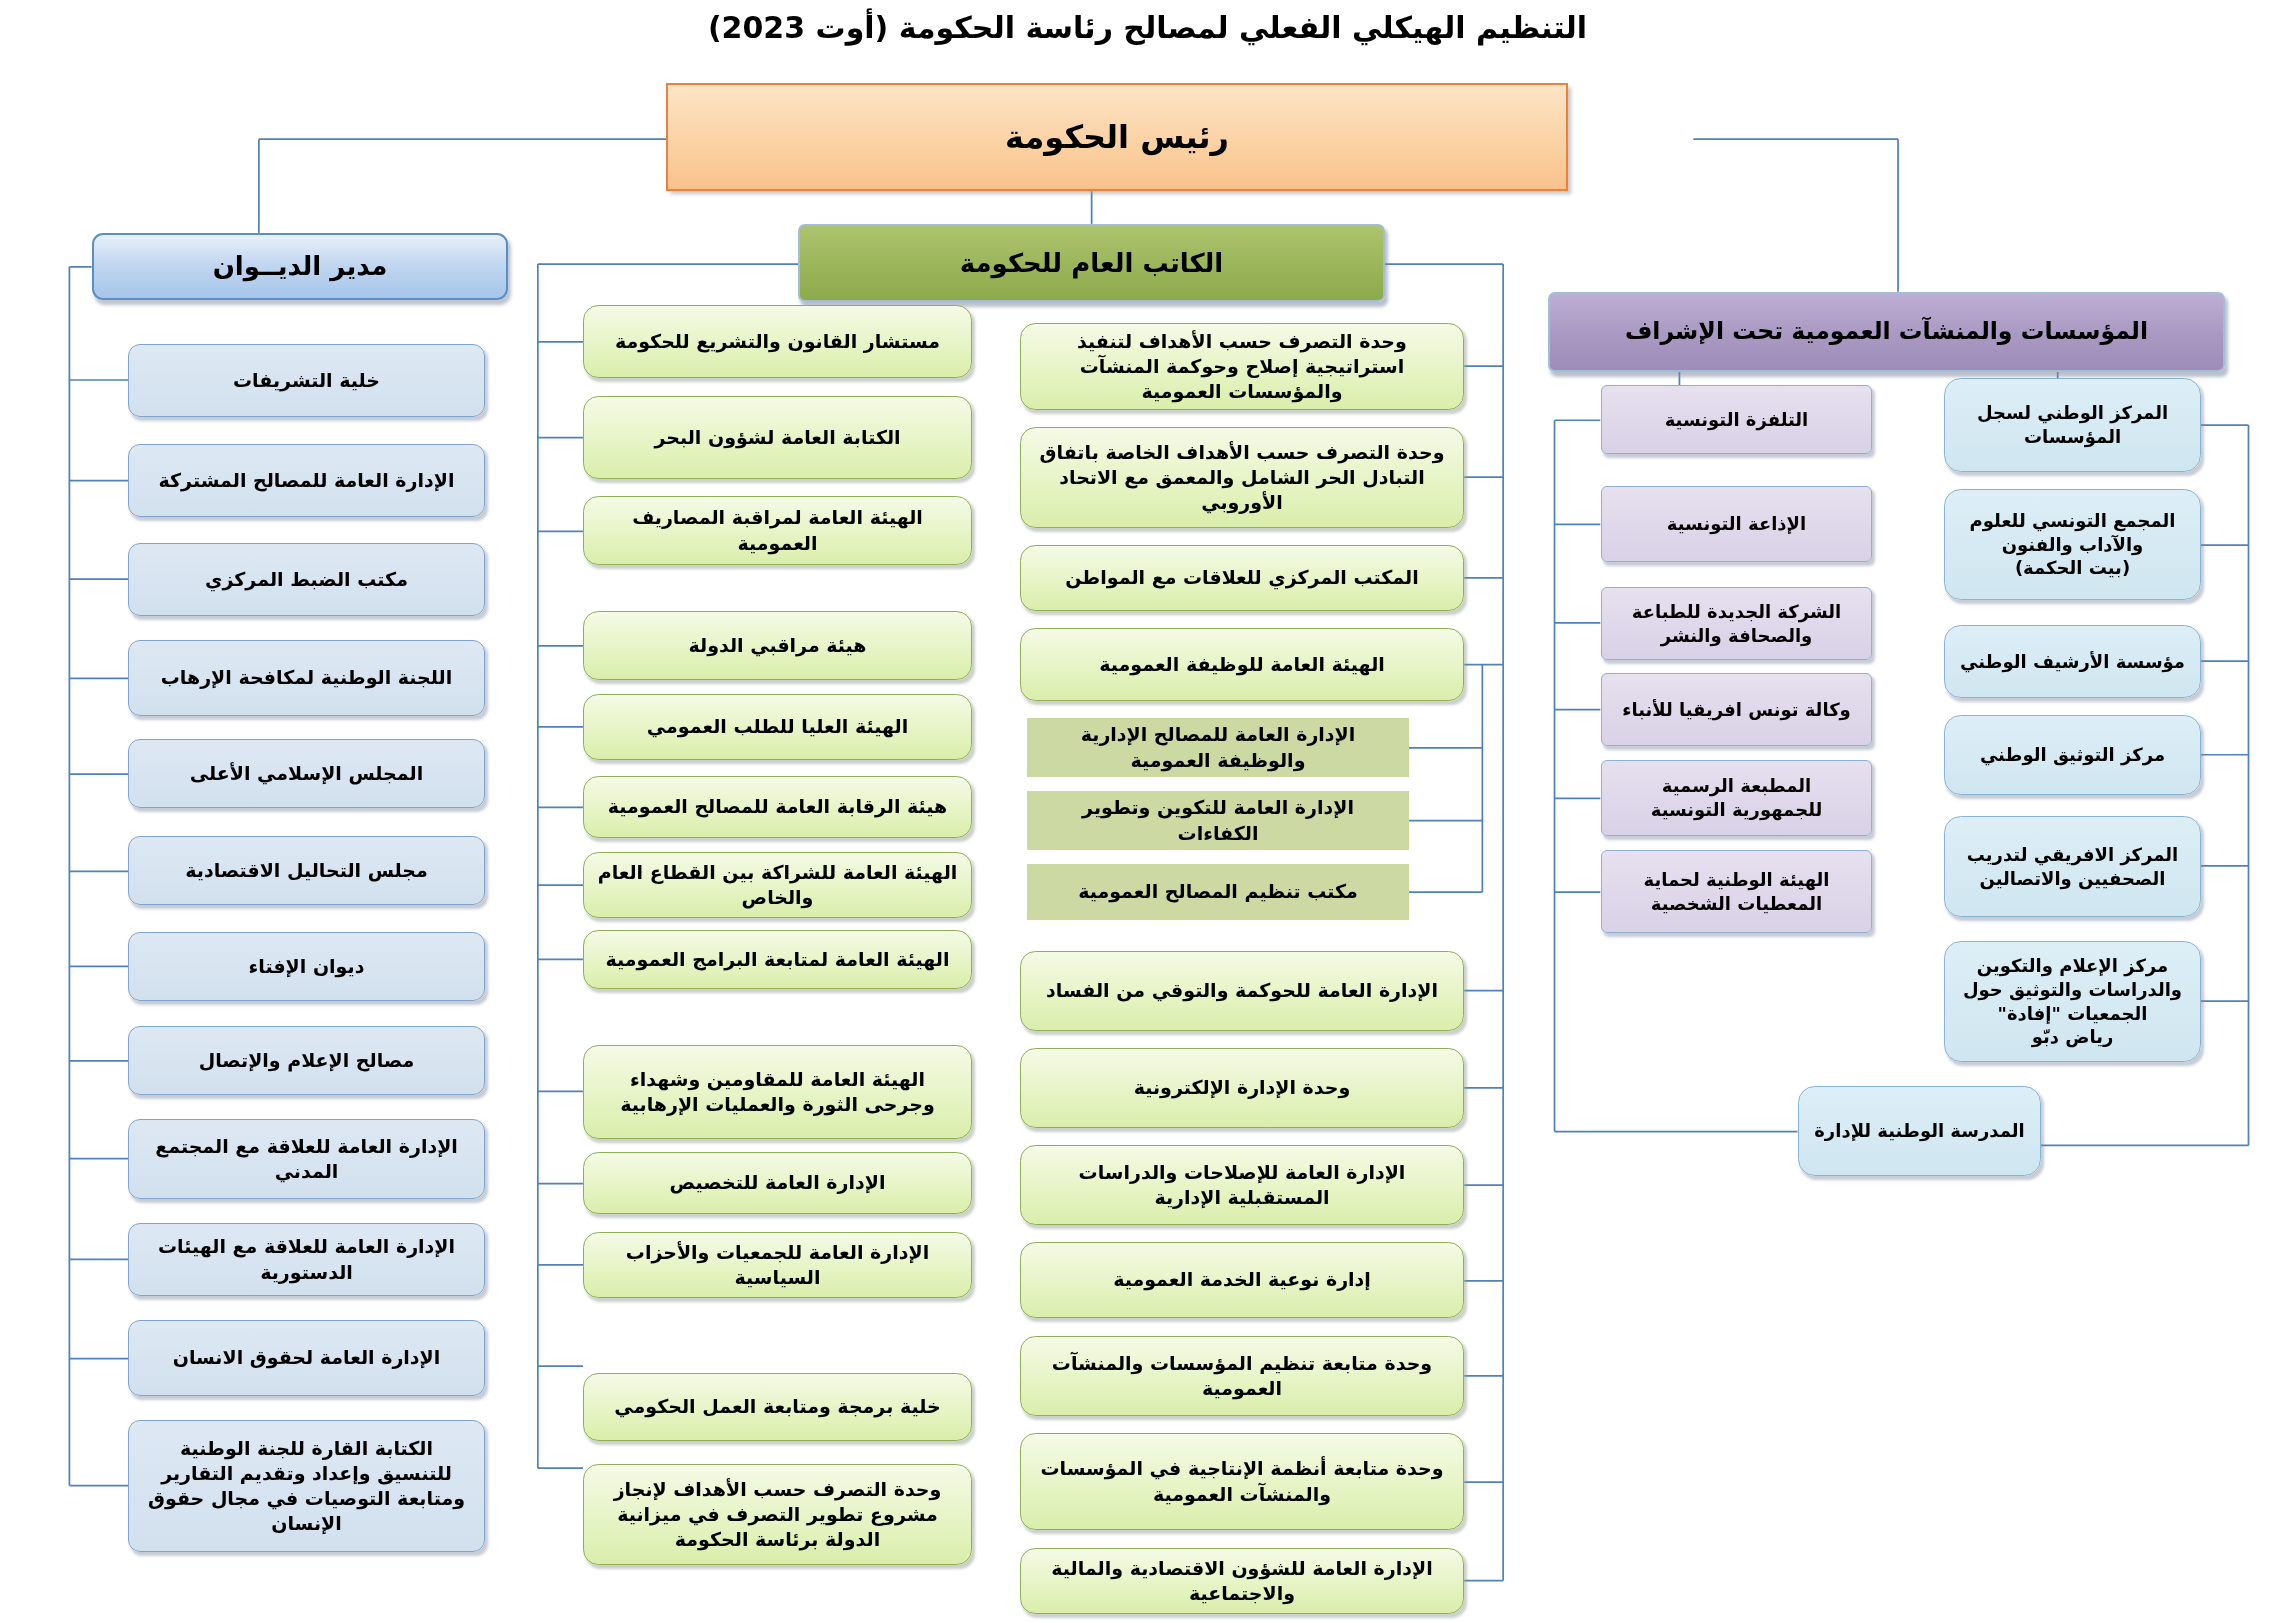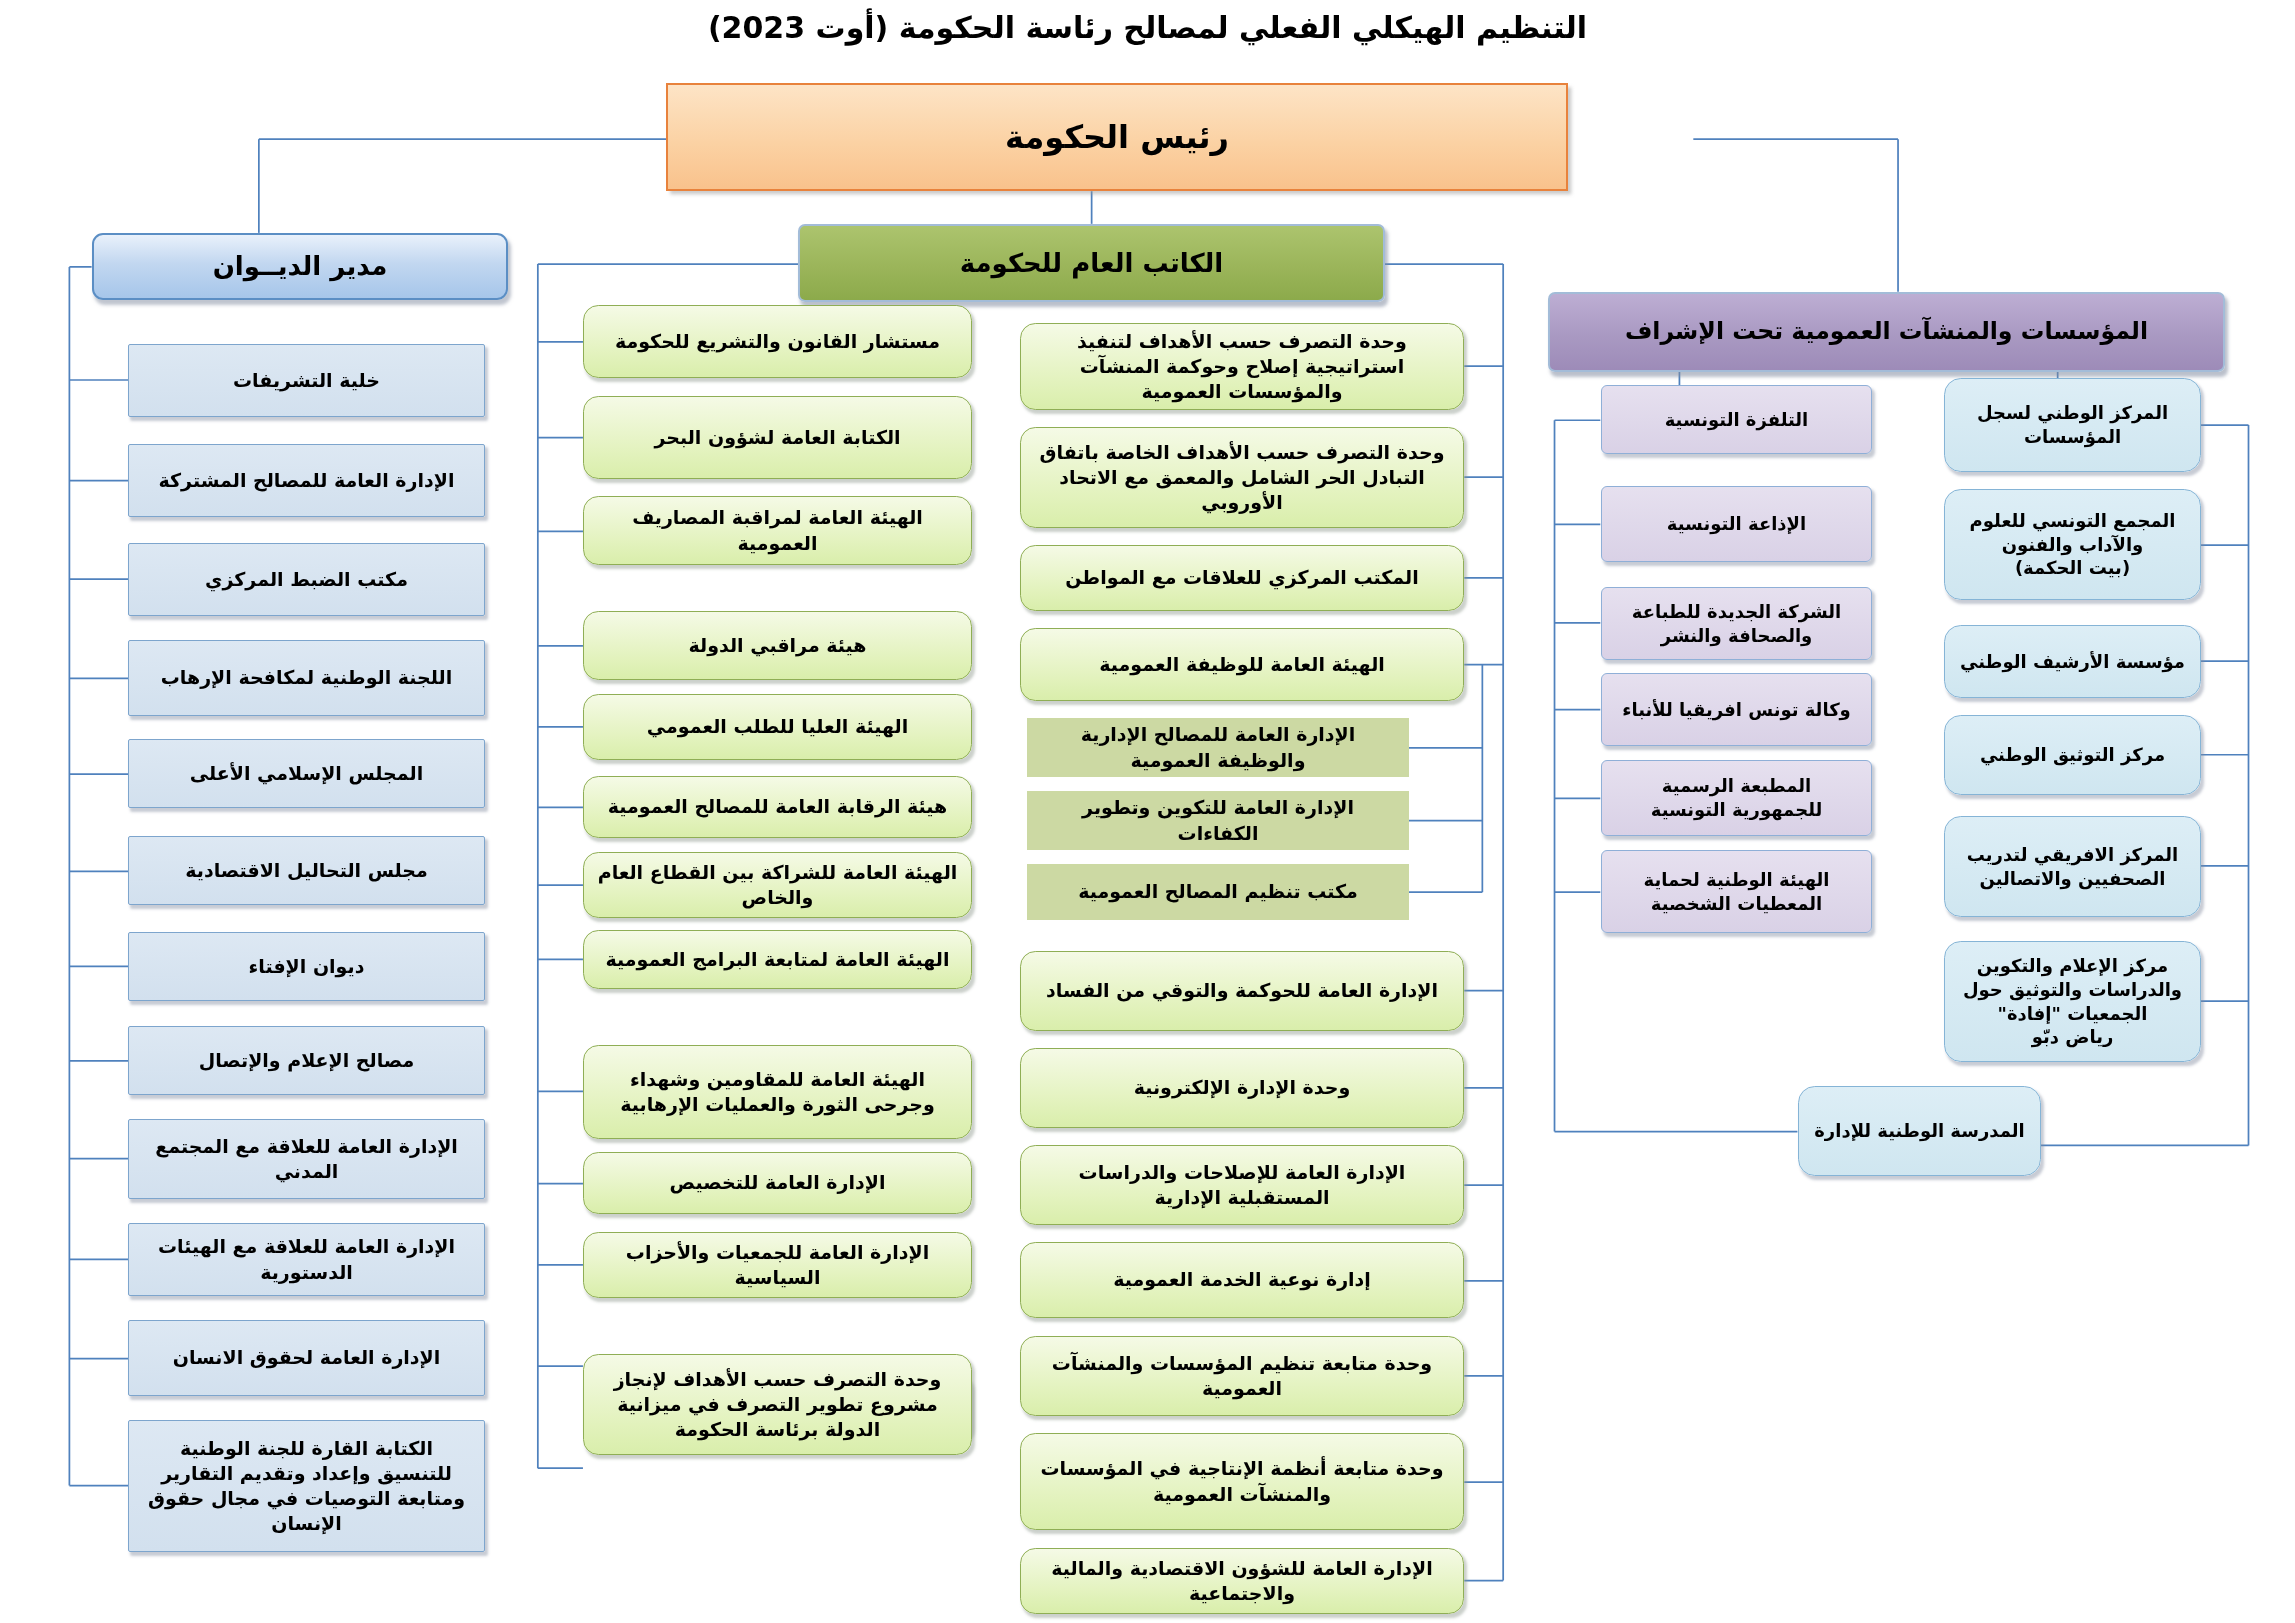--- a/index.html
+++ b/index.html
@@ -28,21 +28,21 @@
   
   .b-diwan{left:128px;width:357px;}
   .b-c1{left:583px;width:389px;}
   .b-c2{left:1020px;width:444px;}
   .b-olive{left:1027px;width:382px;}
   .b-lav{left:1601px;width:271px;}
   .b-cyan{left:1944px;width:257px;}
   .b-school{left:1798px;width:243px;}
   
   .s-blue{background:linear-gradient(180deg,#dde8f3 0%,#d2e0ee 100%);
-          border:1.4px solid #7da5cd;border-radius:2px;font-size:19px;
+          border:1.4px solid #7da5cd;border-radius:12px;font-size:19px;
           box-shadow:2.8px 3.5px 2.8px rgba(130,140,160,.45);}
   .s-green{background:linear-gradient(180deg,#f5fae6 0%,#e2f2bc 70%,#d9eeab 100%);
           border:1.4px solid #8fae55;border-radius:15.3px;font-size:19px;
           box-shadow:2.8px 3.5px 2.8px rgba(140,150,140,.45);text-align:center;}
   .s-olive{background:#ccd9a3;border:none;border-radius:0;font-size:19px;}
   .s-lav{background:linear-gradient(180deg,#e6e0ef 0%,#d9d1e6 100%);
           border:1.4px solid #8fafd7;border-radius:6px;font-size:18px;
           box-shadow:2.8px 3.5px 2.8px rgba(130,140,160,.45);}
   .s-cyan{background:linear-gradient(180deg,#ddeef6 0%,#cfe6f0 100%);
           border:1.4px solid #85b4d6;border-radius:16.7px;font-size:18px;
@@ -217,21 +217,21 @@
     </div>
   <div class="box b-c1 s-green" style="top:1152px;height:62px">
       <span class="lbl" dir="rtl">الإدارة العامة للتخصيص</span>
     </div>
   <div class="box b-c1 s-green" style="top:1232px;height:66px">
       <span class="lbl" dir="rtl">الإدارة العامة للجمعيات والأحزاب السياسية</span>
     </div>
   <div class="box b-c1 s-green" style="top:1373px;height:68px">
       <span class="lbl" dir="rtl">خلية برمجة ومتابعة العمل الحكومي</span>
     </div>
-  <div class="box b-c1 s-green" style="top:1354px;height:101px">
+  <div class="box b-c1 s-green" style="top:1464px;height:101px">
       <span class="lbl" dir="rtl">وحدة التصرف حسب الأهداف لإنجاز مشروع تطوير التصرف في ميزانية الدولة برئاسة الحكومة</span>
     </div>
 
   <div class="box b-c2 s-green" style="top:323px;height:87px">
       <span class="lbl" dir="rtl">وحدة التصرف حسب الأهداف لتنفيذ استراتيجية إصلاح وحوكمة المنشآت والمؤسسات العمومية</span>
     </div>
   <div class="box b-c2 s-green" style="top:427px;height:101px">
       <span class="lbl" dir="rtl">وحدة التصرف حسب الأهداف الخاصة باتفاق التبادل الحر الشامل والمعمق مع الاتحاد الأوروبي</span>
     </div>
   <div class="box b-c2 s-green" style="top:545px;height:66px">

